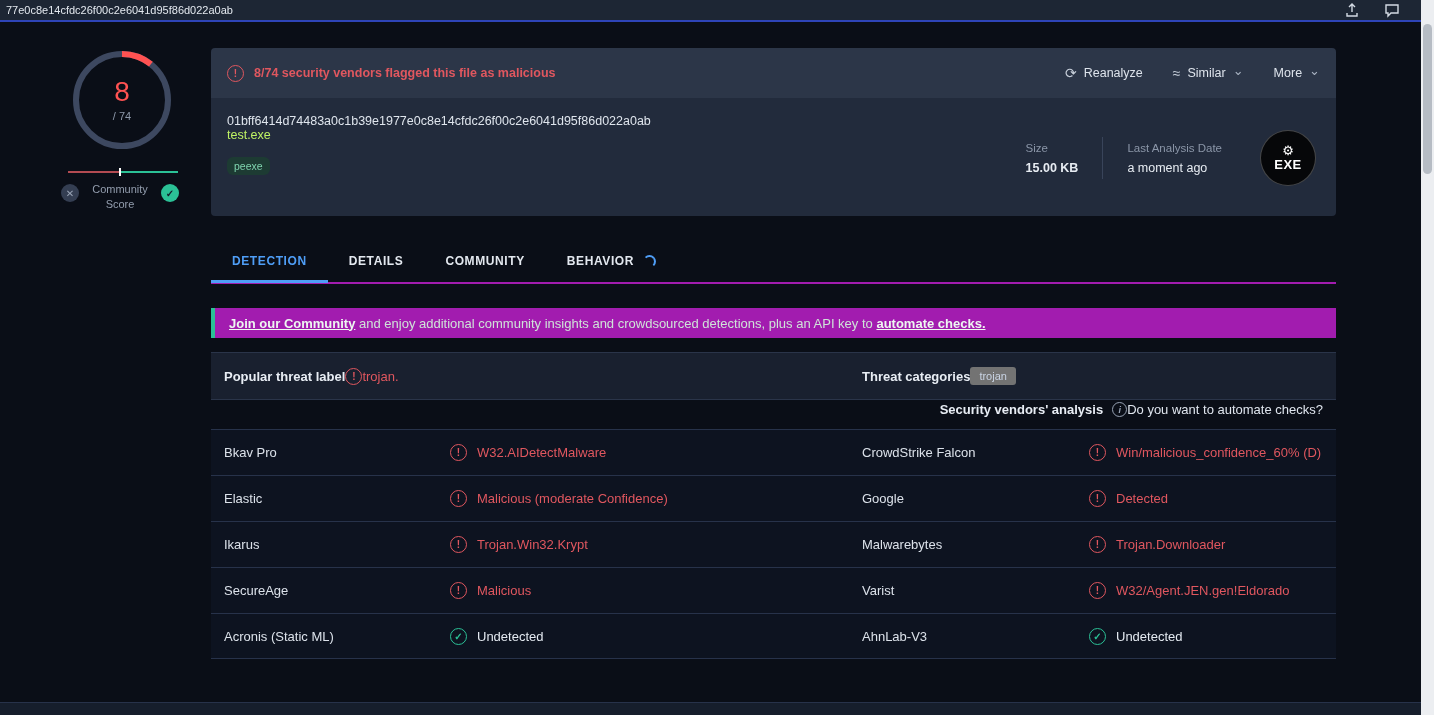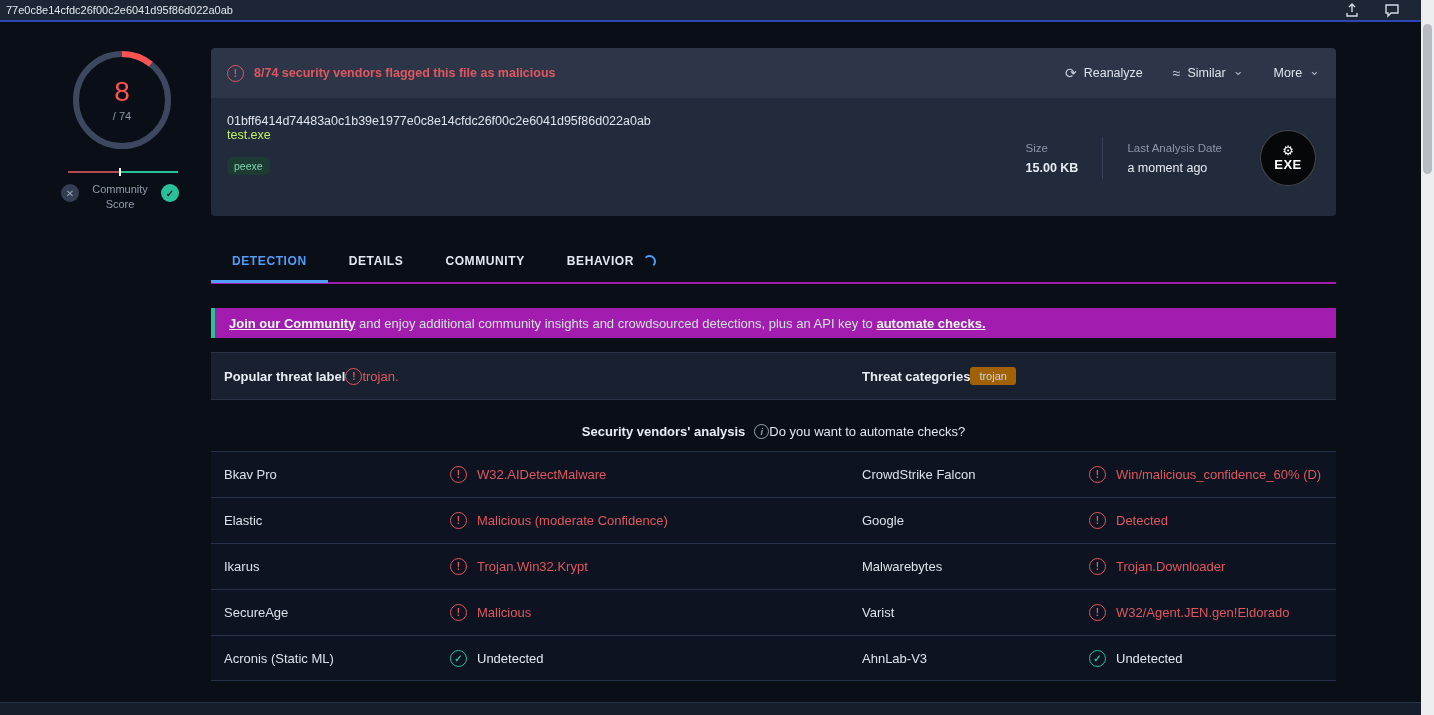--- a/index.html
+++ b/index.html
@@ -76,23 +76,23 @@
   
   .banner { margin-top: 24px; background: #a21caf; border-left: 4px solid #2bc196; height: 30px;
             display: flex; align-items: center; padding: 0 14px; font-size: 13px; color: #cfe3d8; }
   .banner a { color: #eef7f1; font-weight: 700; text-decoration: underline; cursor: pointer; }
   
   .threat-bar { margin-top: 14px; background: #19202f; border-top: 1px solid #2a3449; border-bottom: 1px solid #2a3449;
                 height: 48px; display: grid; grid-template-columns: 638px 1fr; align-items: center; padding: 0 13px; }
   .threat-left, .threat-right { display: flex; align-items: center; }
   .bar-title { font-size: 13px; font-weight: 700; color: #e8edf4; }
   .threat-value { font-size: 13px; color: #e0575f; }
-  .cat-badge { background: #a16207; color: #c9d3e3; font-size: 11px; padding: 3px 9px; border-radius: 3px; }
-  
-  .vendors-header { margin-top: 24px; display: flex; justify-content: center; align-items: center; padding: 0 13px; }
+  .cat-badge { background: #737373; color: #c9d3e3; font-size: 11px; padding: 3px 9px; border-radius: 3px; }
+  
+  .vendors-header { margin-top: 2px; display: flex; justify-content: flex-end; align-items: center; padding: 0 13px; }
   .vendors-title { display: flex; align-items: center; gap: 9px; font-size: 13px; font-weight: 700; color: #e8edf4; }
   .info-icon { width: 15px; height: 15px; border-radius: 50%; border: 1px solid #97a2b4; color: #97a2b4;
                font-size: 9px; display: flex; align-items: center; justify-content: center; font-style: italic; cursor: pointer; }
   .automate-q { font-size: 13px; color: #dfe5ee; cursor: pointer; }
   
   .vtable { margin-top: 12px; }
   .trow { display: grid; grid-template-columns: 226px 412px 227px 1fr; align-items: center; height: 46px;
           border-top: 1px solid #27324a; padding-left: 13px; background: #0d1320; }
   .trow:last-child { border-bottom: 1px solid #27324a; }
   .vendor { font-size: 13px; color: #dce2ea; }

